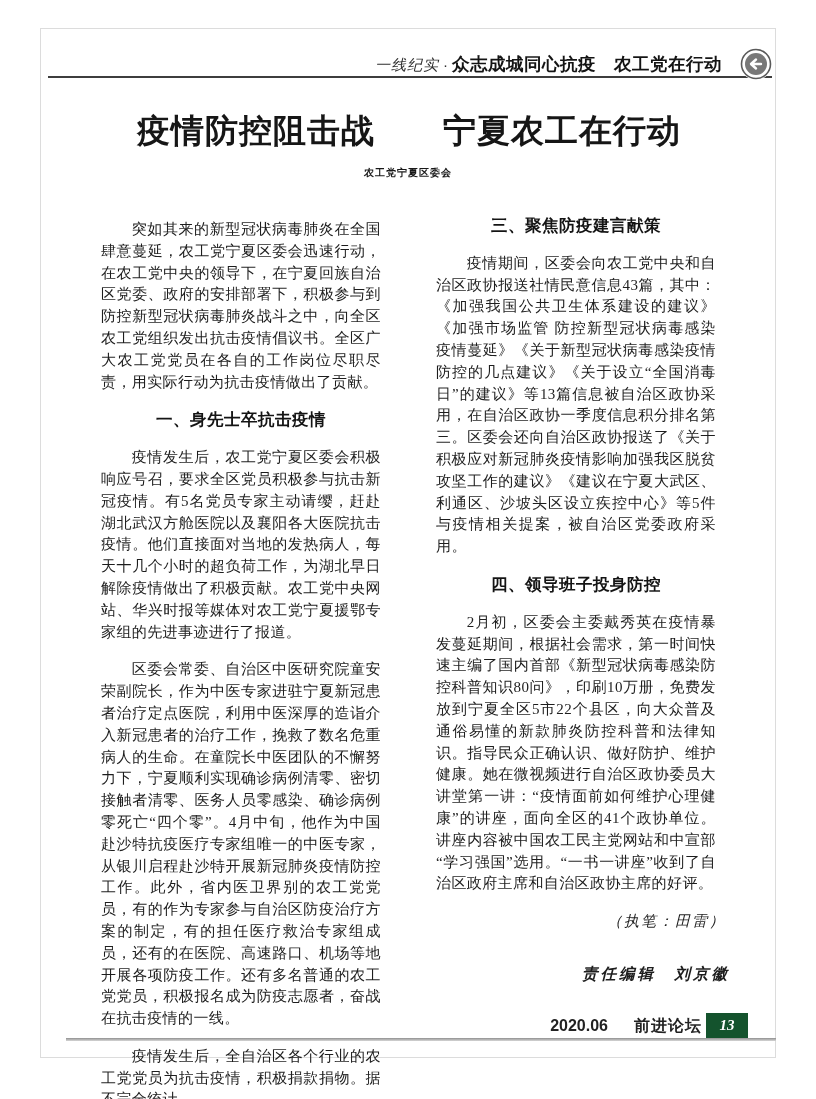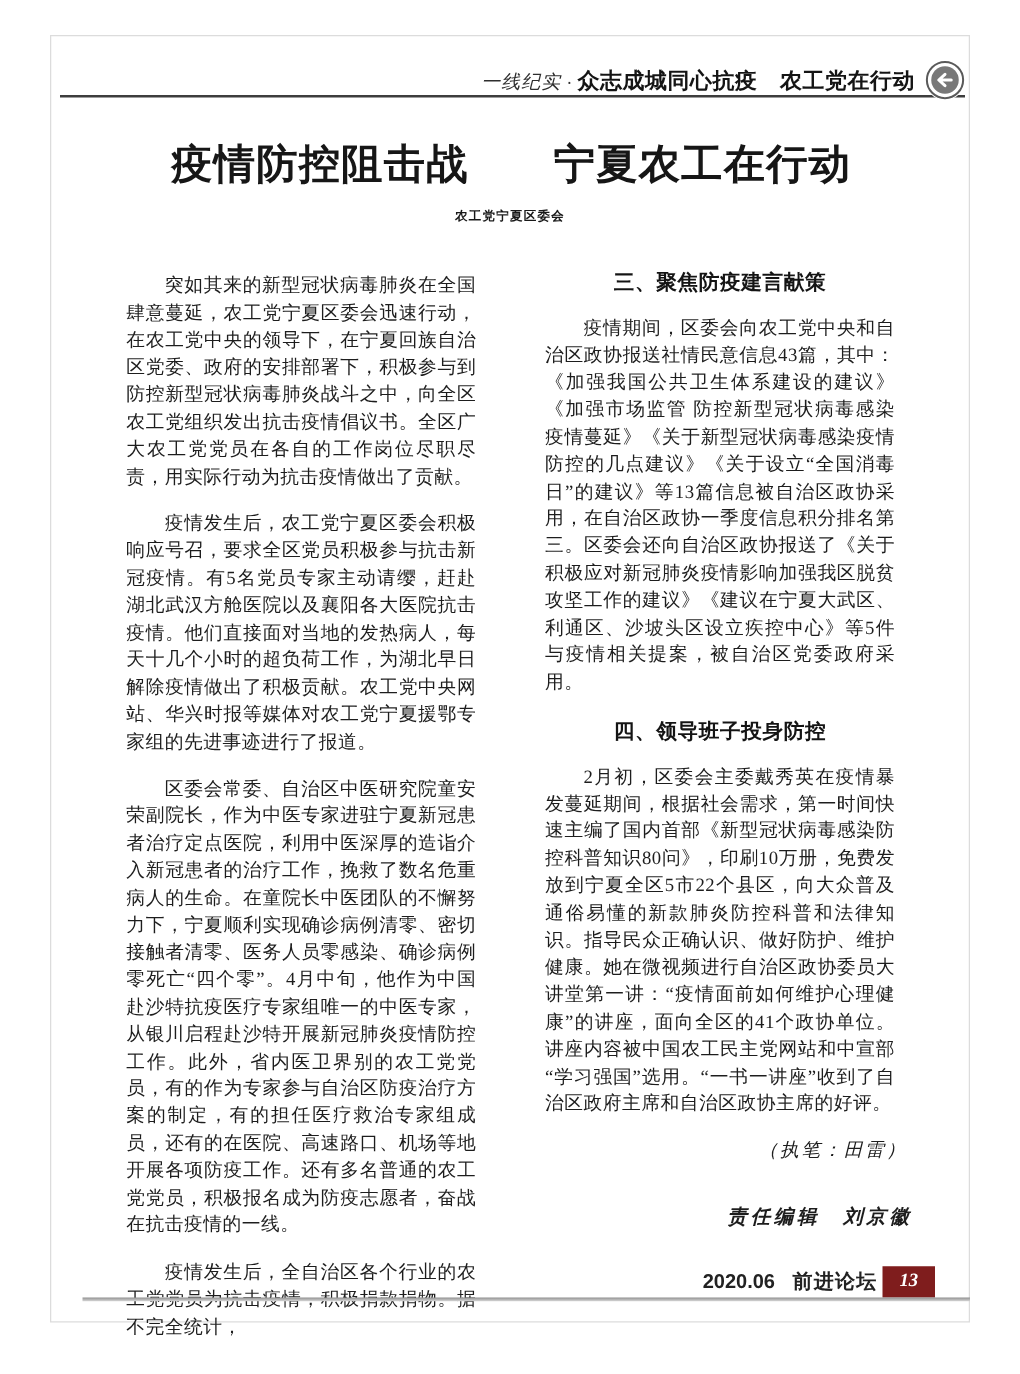--- a/index.html
+++ b/index.html
@@ -11,21 +11,21 @@
     font-family:"Liberation Serif","DejaVu Serif",serif;
     color:#1d1d1d;
   }
   .frame{
     position:absolute;left:40px;right:40px;top:28px;bottom:41px;
     border:1px solid #dcdcdc;
     pointer-events:none;
   }
   
   .header{
-    position:absolute;top:52px;right:84px;
+    position:absolute;top:52px;right:94px;
     white-space:nowrap;
     text-align:right;
   }
   .strap-light{
     font-family:"Liberation Serif",serif;
     font-style:italic;
     font-size:15px;color:#2e2e2e;
     letter-spacing:1px;
   }
   .strap-sep{
@@ -98,25 +98,25 @@
   .footer-rule{
     position:absolute;top:1038px;left:66px;width:710px;height:3px;
     background:linear-gradient(#909090,#d6d6d6);
   }
   .footer-meta{
     position:absolute;top:1013px;right:68px;
     display:flex;align-items:flex-end;
     font-family:"Liberation Sans","DejaVu Sans",sans-serif;
     font-weight:bold;font-size:16px;color:#222;
   }
-  .footer-issue{margin-right:14px;line-height:25px;}
+  .footer-issue{margin-right:26px;line-height:25px;}
   .footer-journal{margin-right:4px;line-height:25px;letter-spacing:1px;}
   .page-box{
     width:42px;height:25px;
-    background:#7f1d1d;color:#ffffff;
+    background:#14532d;color:#ffffff;
     display:flex;align-items:center;justify-content:center;
     font-family:"Liberation Serif",serif;
     font-style:italic;font-weight:bold;font-size:15px;
   }
 </style>
 </head>
 <body>
 
 <div class="page">
   <div class="frame"></div>
@@ -132,20 +132,21 @@
       <path d="M21 16 H12 M16 11.5 L11 16 L16 20.5" fill="none" stroke="#ffffff" stroke-width="2.4" stroke-linecap="round" stroke-linejoin="round"></path>
     </svg>
   </div>
 
   <h1 class="title">疫情防控阻击战　　宁夏农工在行动</h1>
   <div class="byline">农工党宁夏区委会</div>
 
   <div class="columns">
     <div class="col">
       <p class="para">突如其来的新型冠状病毒肺炎在全国肆意蔓延，农工党宁夏区委会迅速行动，在农工党中央的领导下，在宁夏回族自治区党委、政府的安排部署下，积极参与到防控新型冠状病毒肺炎战斗之中，向全区农工党组织发出抗击疫情倡议书。全区广大农工党党员在各自的工作岗位尽职尽责，用实际行动为抗击疫情做出了贡献。</p>
+      <h3 class="sec-heading">一、身先士卒抗击疫情</h3>
       <p class="para">疫情发生后，农工党宁夏区委会积极响应号召，要求全区党员积极参与抗击新冠疫情。有5名党员专家主动请缨，赶赴湖北武汉方舱医院以及襄阳各大医院抗击疫情。他们直接面对当地的发热病人，每天十几个小时的超负荷工作，为湖北早日解除疫情做出了积极贡献。农工党中央网站、华兴时报等媒体对农工党宁夏援鄂专家组的先进事迹进行了报道。</p>
       <p class="para">区委会常委、自治区中医研究院童安荣副院长，作为中医专家进驻宁夏新冠患者治疗定点医院，利用中医深厚的造诣介入新冠患者的治疗工作，挽救了数名危重病人的生命。在童院长中医团队的不懈努力下，宁夏顺利实现确诊病例清零、密切接触者清零、医务人员零感染、确诊病例零死亡“四个零”。4月中旬，他作为中国赴沙特抗疫医疗专家组唯一的中医专家，从银川启程赴沙特开展新冠肺炎疫情防控工作。此外，省内医卫界别的农工党党员，有的作为专家参与自治区防疫治疗方案的制定，有的担任医疗救治专家组成员，还有的在医院、高速路口、机场等地开展各项防疫工作。还有多名普通的农工党党员，积极报名成为防疫志愿者，奋战在抗击疫情的一线。</p>
       <p class="para">疫情发生后，全自治区各个行业的农工党党员为抗击疫情，积极捐款捐物。据不完全统计，</p>
     </div>
     <div class="col">
       <h3 class="sec-heading">三、聚焦防疫建言献策</h3>
       <p class="para">疫情期间，区委会向农工党中央和自治区政协报送社情民意信息43篇，其中：《加强我国公共卫生体系建设的建议》《加强市场监管 防控新型冠状病毒感染疫情蔓延》《关于新型冠状病毒感染疫情防控的几点建议》《关于设立“全国消毒日”的建议》等13篇信息被自治区政协采用，在自治区政协一季度信息积分排名第三。区委会还向自治区政协报送了《关于积极应对新冠肺炎疫情影响加强我区脱贫攻坚工作的建议》《建议在宁夏大武区、利通区、沙坡头区设立疾控中心》等5件与疫情相关提案，被自治区党委政府采用。</p>
       <h3 class="sec-heading">四、领导班子投身防控</h3>
       <p class="para">2月初，区委会主委戴秀英在疫情暴发蔓延期间，根据社会需求，第一时间快速主编了国内首部《新型冠状病毒感染防控科普知识80问》，印刷10万册，免费发放到宁夏全区5市22个县区，向大众普及通俗易懂的新款肺炎防控科普和法律知识。指导民众正确认识、做好防护、维护健康。她在微视频进行自治区政协委员大讲堂第一讲：“疫情面前如何维护心理健康”的讲座，面向全区的41个政协单位。讲座内容被中国农工民主党网站和中宣部“学习强国”选用。“一书一讲座”收到了自治区政府主席和自治区政协主席的好评。</p>
       <div class="signature">（执笔：田雷）</div>

